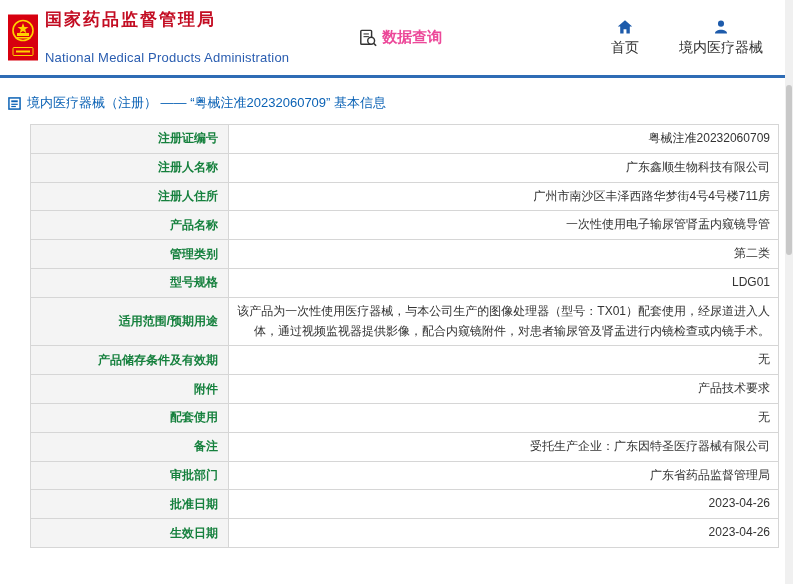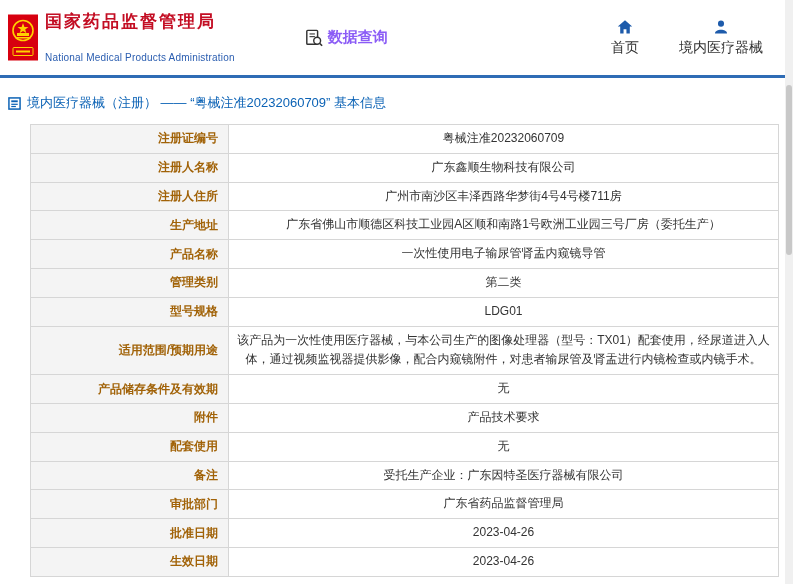--- a/index.html
+++ b/index.html
@@ -20,25 +20,25 @@
     gap: 20px;
   }
   .brand{ display:flex; align-items:center; }
   .emblem{ width:30px; height:47px; flex:0 0 auto; }
   .brand-text{ margin-left:7px; }
   .brand-cn{
     font-size:17px; font-weight:bold; color:#c30d23; letter-spacing:2px;
     line-height:1.2;
   }
   .brand-en{
-    font-size:10px; color:#2a5db0; margin-top:20px; letter-spacing:0.2px;
+    font-size:13px; color:#2a5db0; margin-top:20px; letter-spacing:0.2px;
   }
   .data-query{
     display:flex; align-items:center; gap:5px;
-    margin-left:50px; font-size:15px; font-weight:bold; color:#8b5cf6;
+    margin-left:50px; font-size:15px; font-weight:bold; color:#ec4899;
     text-decoration:none; cursor:pointer;
   }
   .dq-icon{ width:18px; height:18px; display:inline-block; }
   .top-nav{ margin-left:auto; display:flex; gap:30px; }
   .nav-item{
     display:flex; flex-direction:column; align-items:center; gap:4px;
     font-size:14px; color:#333; text-decoration:none; cursor:pointer;margin-left:10px;
   }
   .nav-item .icon{ width:16px; height:16px; display:inline-block; }
   .divider{ height:3px; background:#2e6cb5; width:100%; }
@@ -56,28 +56,28 @@
     border-collapse:collapse;
     font-size:12px;
     table-layout:fixed;
   }
   table.info th{
     width:198px;
     background:#f4f4f4;
     border:1px solid #d6d6d6;
     text-align:right;
     font-weight:600;
-    color:#a16207;
+    color:#15803d;
     padding:4px 10px;
     vertical-align:middle;
     white-space:nowrap;
   }
   table.info td{
     border:1px solid #d6d6d6;
-    text-align:center;
+    text-align:right;
     padding:4px 8px;
     color:#333;
     line-height:1.65;
     vertical-align:middle;
     word-break:break-all;
   }
   
   .scrollbar-track{
     position:absolute; top:0; right:0; bottom:0; width:8px;
     background:#f0f0f0;
@@ -166,24 +166,20 @@
       </tr>
       <tr>
         <th>注册人名称</th>
         <td>广东鑫顺生物科技有限公司</td>
       </tr>
       <tr>
         <th>注册人住所</th>
         <td>广州市南沙区丰泽西路华梦街4号4号楼711房</td>
       </tr>
       <tr>
-        <th>生产地址</th>
-        <td>广东省佛山市顺德区科技工业园A区顺和南路1号欧洲工业园三号厂房（委托生产）</td>
-      </tr>
-      <tr>
         <th>产品名称</th>
         <td>一次性使用电子输尿管肾盂内窥镜导管</td>
       </tr>
       <tr>
         <th>管理类别</th>
         <td>第二类</td>
       </tr>
       <tr>
         <th>型号规格</th>
         <td>LDG01</td>

